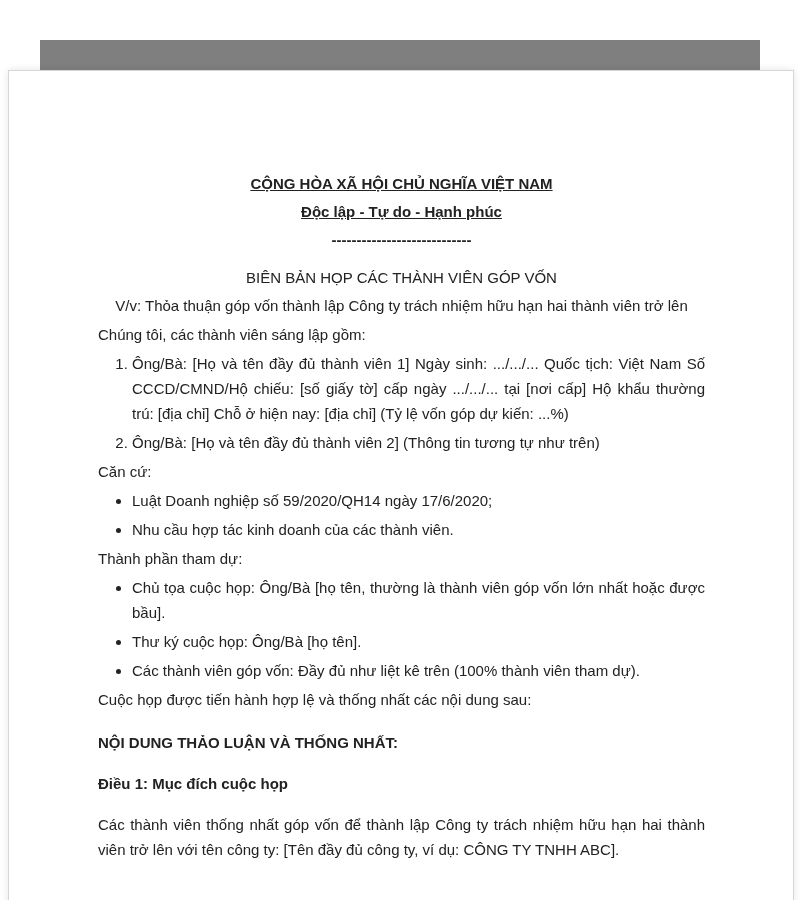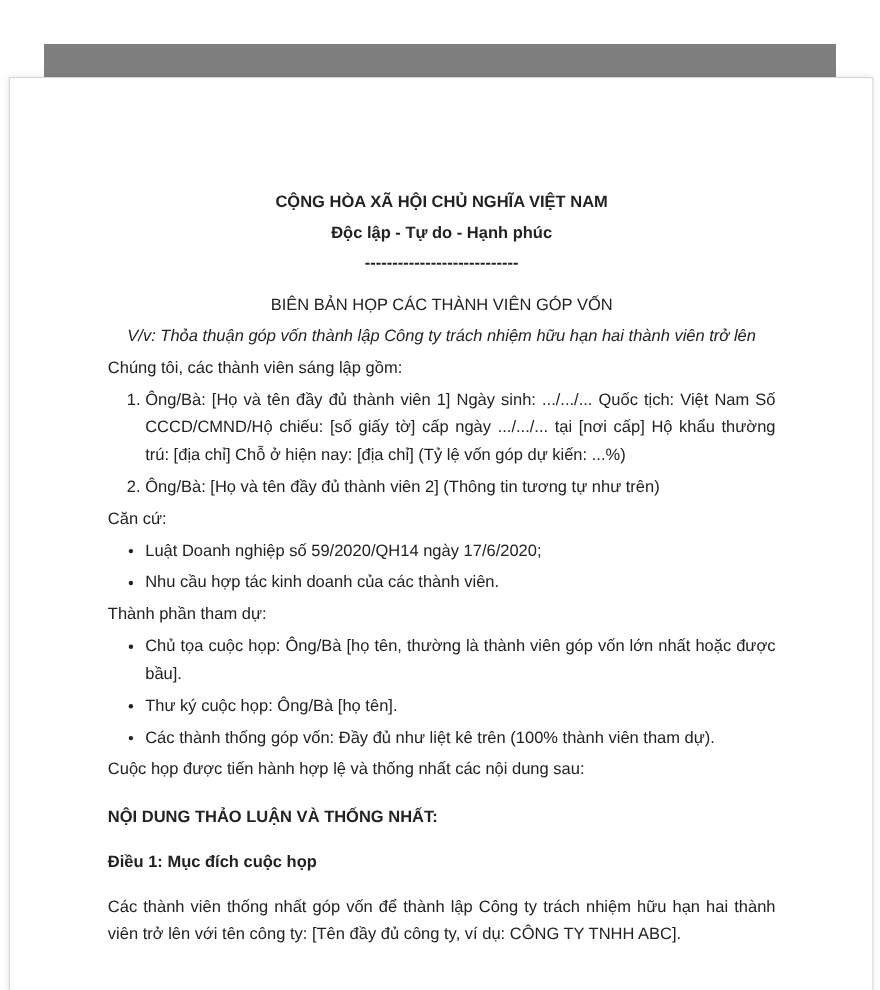--- a/index.html
+++ b/index.html
@@ -36,37 +36,37 @@
 
   .doc-page, .doc-page p, .doc-page li {
     font-size: 15px;
     line-height: 25px;
   }
 
   .nat-line {
     margin: 0 0 3px 0;
     text-align: center;
     font-weight: bold;
+    text-decoration: underline;
   }
   .sep-line {
     margin: 0 0 3px 0;
     text-align: center;
     font-weight: bold;
   }
   .doc-title {
     margin: 13px 0 3px 0;
     text-align: center;
     font-weight: normal;
     font-size: 19px;
     line-height: 28px;
   }
   .doc-subtitle {
     margin: 0;
     text-align: center;
-    font-style: italic;
   }
   .doc-p { margin: 4px 0; text-align: justify; }
   .doc-p.intro { margin-top: 26px; }
   .bold { font-weight: normal; }
   .bold-line { margin: 4px 0; font-weight: normal; text-align: left; }
 
   ol.doc-list, ul.doc-list {
     margin: 4px 0;
     padding-left: 34px;
   }
@@ -114,21 +114,21 @@
     <ul class="doc-list">
       <li>Luật Doanh nghiệp số 59/2020/QH14 ngày 17/6/2020;</li>
       <li>Nhu cầu hợp tác kinh doanh của các thành viên.</li>
     </ul>
 
     <p class="bold-line">Thành phần tham dự:</p>
 
     <ul class="doc-list">
       <li><span class="bold">Chủ tọa cuộc họp:</span><span> Ông/Bà [họ tên, thường là thành viên góp vốn lớn nhất hoặc được bầu].</span></li>
       <li><span class="bold">Thư ký cuộc họp:</span><span> Ông/Bà [họ tên].</span></li>
-      <li><span class="bold">Các thành thống góp vốn:</span><span> Đầy đủ như liệt kê trên (100% thành viên tham dự).</span></li>
+      <li><span class="bold">Các thành viên góp vốn:</span><span> Đầy đủ như liệt kê trên (100% thành viên tham dự).</span></li>
     </ul>
 
     <p class="doc-p">Cuộc họp được tiến hành hợp lệ và thống nhất các nội dung sau:</p>
 
     <p class="content-heading">NỘI DUNG THẢO LUẬN VÀ THỐNG NHẤT:</p>
 
     <p class="article-heading">Điều 1: Mục đích cuộc họp</p>
 
     <p class="doc-p">Các thành viên thống nhất góp vốn để thành lập Công ty trách nhiệm hữu hạn hai thành viên trở lên với tên công ty: [Tên đầy đủ công ty, ví dụ: CÔNG TY TNHH ABC].</p>
 

